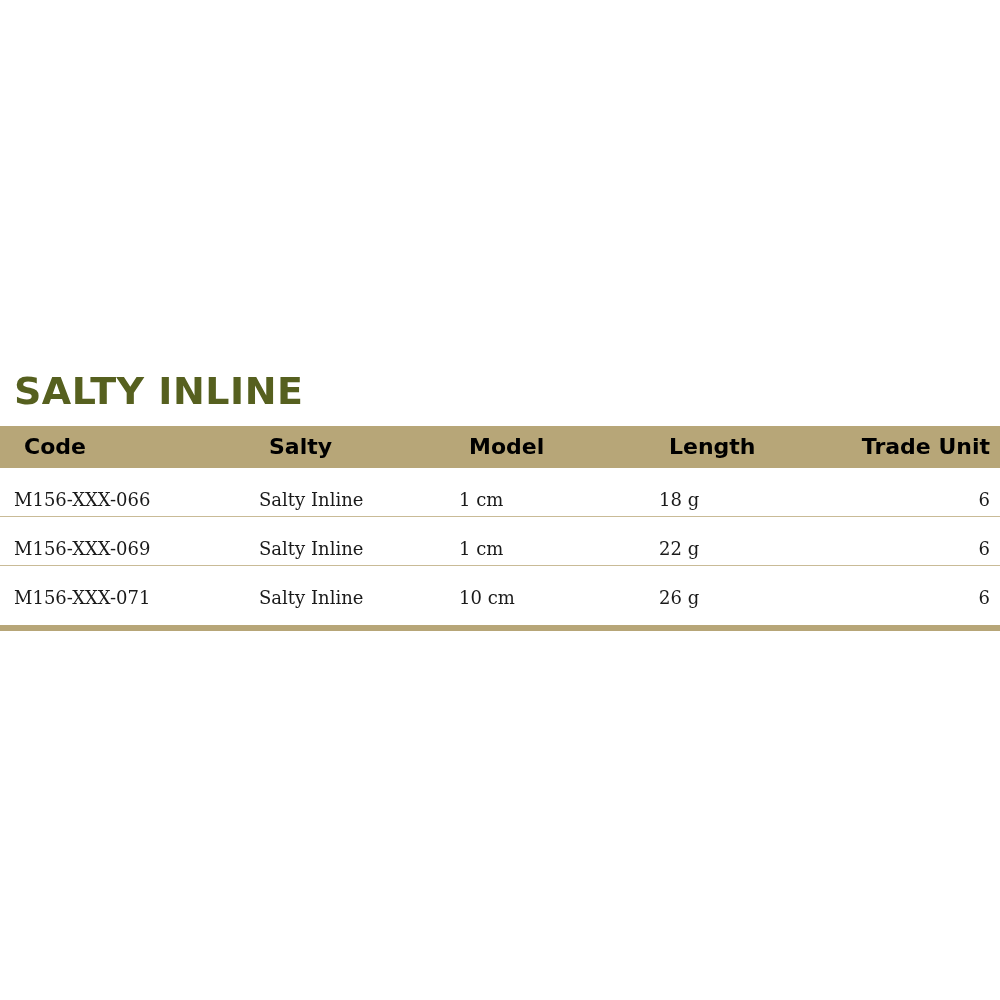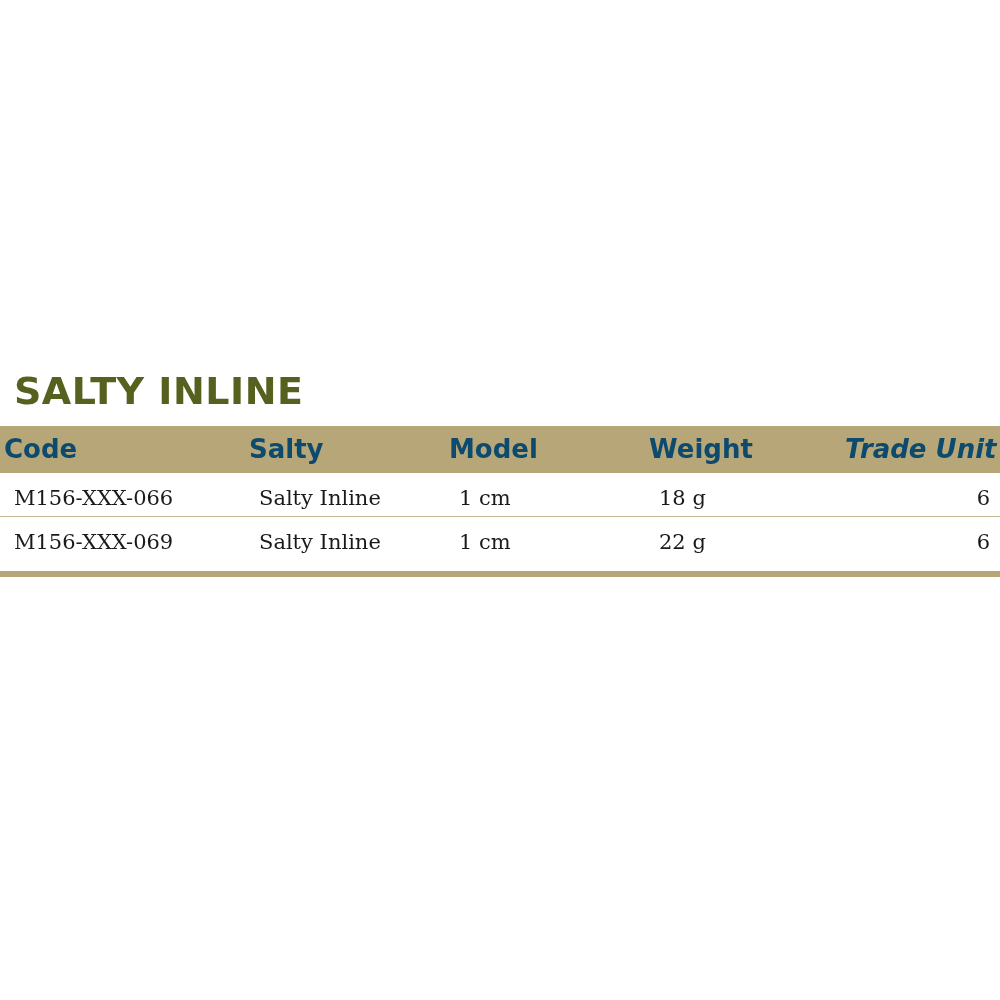--- a/index.html
+++ b/index.html
@@ -34,37 +34,37 @@
     line-height: 1.05;
     font-family: "DejaVu Sans", sans-serif;
   }
   table.spec {
     border-collapse: collapse;
     width: 1000px;
     table-layout: fixed;
   }
   table.spec thead th {
     background: #b7a678;
-    color: #0c4a6e;
-    font-size: 26px;
+    color: #000000;
+    font-size: 22px;
     font-weight: bold;
     text-align: left;
-    padding: 8px 0 9px 4px;
+    padding: 8px 0 9px 24px;
     font-family: "DejaVu Sans", sans-serif;
     white-space: nowrap;
   }
   table.spec thead th.right {
+    text-align: right;
     padding-left: 0;
     padding-right: 10px;
-    font-style: italic;
   }
   table.spec tbody td {
-    font-size: 21px;
+    font-size: 18px;
     color: #1a1a1a;
-    padding: 13px 0 6px 14px;
+    padding: 21px 0 6px 14px;
     border-bottom: 1px solid #c9bb97;
     font-family: "DejaVu Serif", serif;
     white-space: nowrap;
   }
   table.spec tbody tr:last-child td {
     border-bottom: none;
   }
   table.spec tbody td.right {
     text-align: right;
     padding-left: 0;
@@ -97,39 +97,46 @@
         <col class="c-model">
         <col class="c-length">
         <col class="c-weight">
         <col class="c-trade">
       </colgroup>
       <thead>
         <tr>
           <th>Code</th>
           <th>Salty</th>
           <th>Model</th>
-          <th>Weight</th>
+          <th>Length</th>
           <th class="right">Trade Unit</th>
         </tr>
       </thead>
       <tbody>
         <tr>
           <td>M156-XXX-066</td>
           <td>Salty Inline</td>
           <td>1 cm</td>
           <td>18 g</td>
           <td class="right">6</td>
         </tr>
         <tr>
           <td>M156-XXX-069</td>
           <td>Salty Inline</td>
           <td>1 cm</td>
           <td>22 g</td>
           <td class="right">6</td>
         </tr>
+        <tr>
+          <td>M156-XXX-071</td>
+          <td>Salty Inline</td>
+          <td>10 cm</td>
+          <td>26 g</td>
+          <td class="right">6</td>
+        </tr>
       </tbody>
     </table>
 
     <div class="bottom-rule"></div>
 
   </div>
 
 </div>
 
 </body></html>

